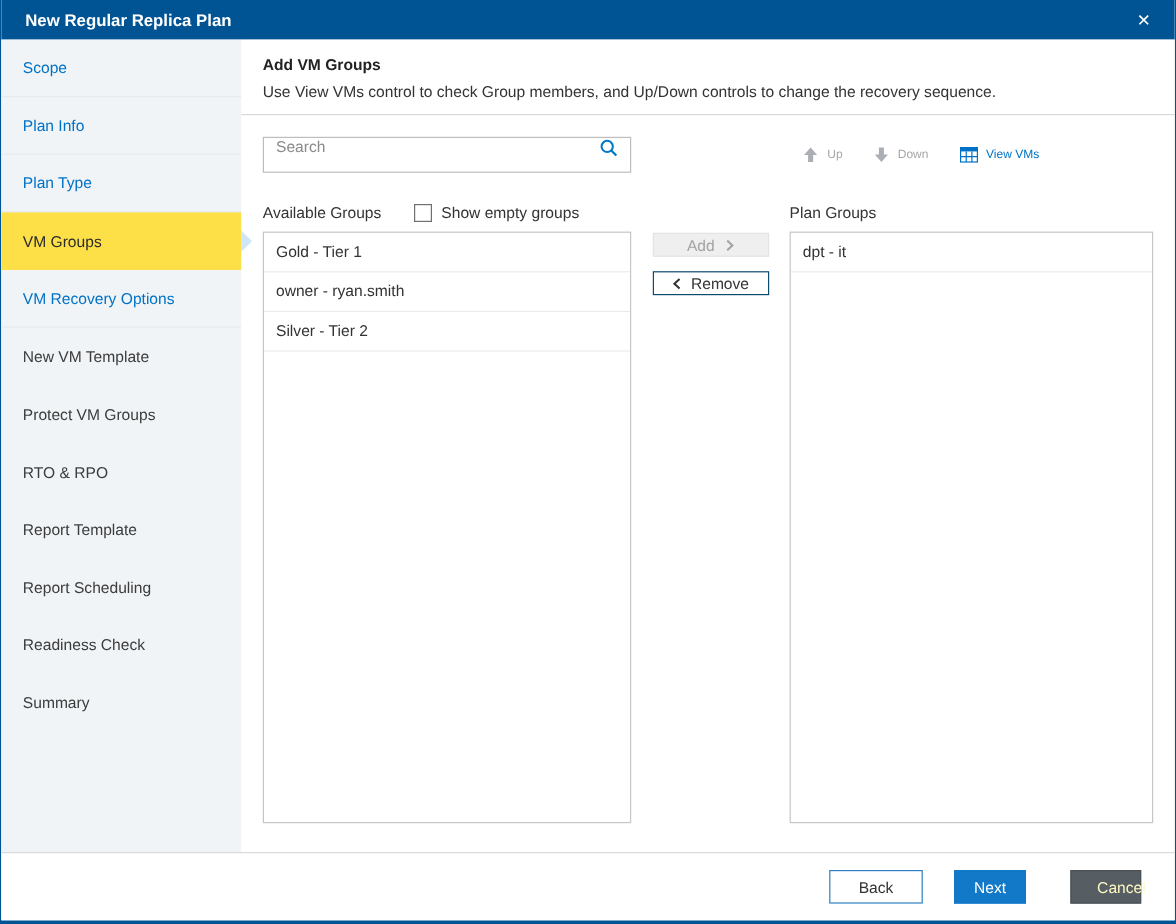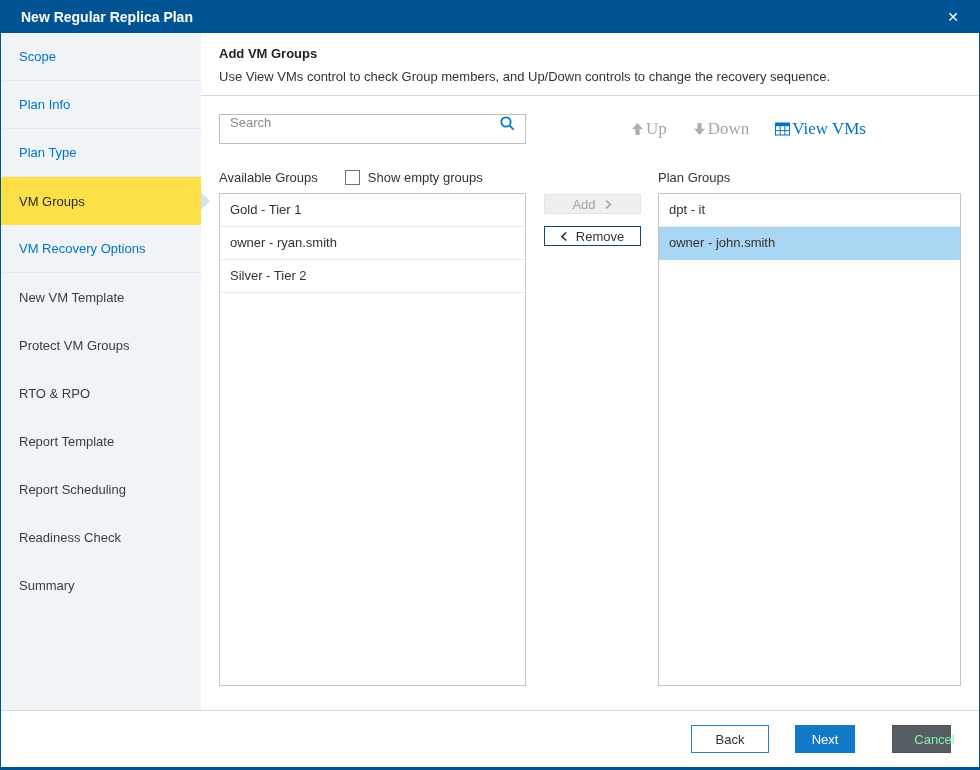--- a/index.html
+++ b/index.html
@@ -77,22 +77,22 @@
     display: flex; align-items: flex-start;
     padding: 0 9px 0 10px;
   }
   .search-box input {
     flex: 1; border: none; outline: none; font-size: 13px;
     font-family: inherit; color: #333; background: transparent;
   }
   .search-box input::placeholder { color: #8a8a8a; }
   .tool-group { margin-left: auto; margin-right: 92px; display: flex; align-items: center; }
   .tool-btn {
-    display: flex; align-items: center; gap: 2px;
-    background: none; border: none; font-size: 17px; font-family: Liberation Serif, serif;
+    display: flex; align-items: center; gap: 7px;
+    background: none; border: none; font-size: 10px; font-family: Liberation Sans, sans-serif;
     cursor: pointer; padding: 2px 4px;
   }
   .tool-btn.disabled { color: #a6a6a6; cursor: default; }
   .tool-btn.viewvms { color: #0072c6; margin-left: 20px; }
   .tool-btn + .tool-btn { margin-left: 18px; }
 
   
   .labels-row { display: flex; margin-bottom: 8px; align-items: center; }
   .labels-left { width: 307px; display: flex; align-items: center; }
   .labels-spacer { width: 132px; }
@@ -138,21 +138,21 @@
     border-top: 1px solid #d9d9d9; background: #fff;
     display: flex; align-items: center; justify-content: flex-end;
     padding-right: 28px;
   }
   .f-btn {
     height: 28px; font-size: 13px; font-family: inherit; cursor: pointer;
     display: inline-flex; align-items: center; justify-content: center;
   }
   .f-btn.back { width: 78px; background: #fff; border: 1px solid #2e7fc2; color: #333; margin-right: 26px; }
   .f-btn.next { width: 60px; background: #1278c8; border: 1px solid #1278c8; color: #fff; margin-right: 37px; }
-  .f-btn.cancel { width: 59px; background: #565d63; border: 1px solid #4a5157; color: #86efac; padding-left: 26px; }
+  .f-btn.cancel { width: 59px; background: #565d63; border: 1px solid #4a5157; color: #fef9c3; padding-left: 26px; }
 </style>
 </head>
 <body>
 
 <div class="dialog">
 
   <div class="titlebar">
     <span class="title">New Regular Replica Plan</span>
     <button class="close-btn">
       <span>✕</span>
@@ -274,21 +274,20 @@
             <button class="xfer-btn remove">
               <svg width="8" height="11" viewBox="0 0 8 11">
                 <path d="M6.3 1.5 L2 5.5 L6.3 9.5" fill="none" stroke="#333" stroke-width="1.7"></path>
               </svg>
               <span>Remove</span>
             </button>
           </div>
 
           <div class="listbox right">
             <div class="list-row">dpt - it</div>
-            <div class="list-row selected">owner - john.smith</div>
           </div>
 
         </div>
       </div>
     </div>
   </div>
 
   <div class="footer">
     <button class="f-btn back">Back</button>
     <button class="f-btn next">Next</button>

